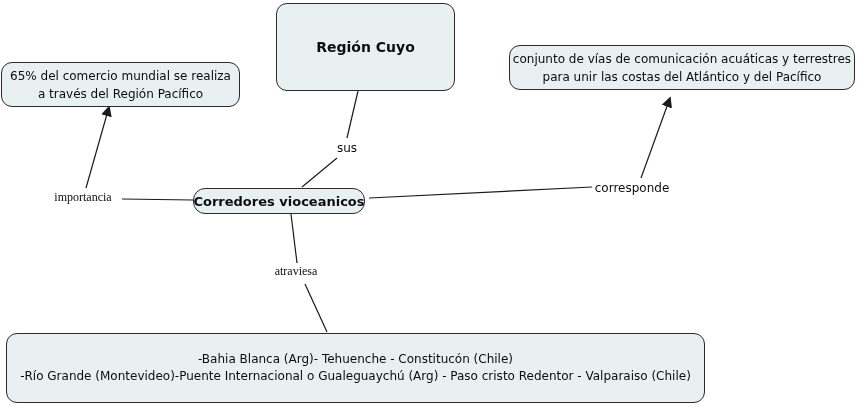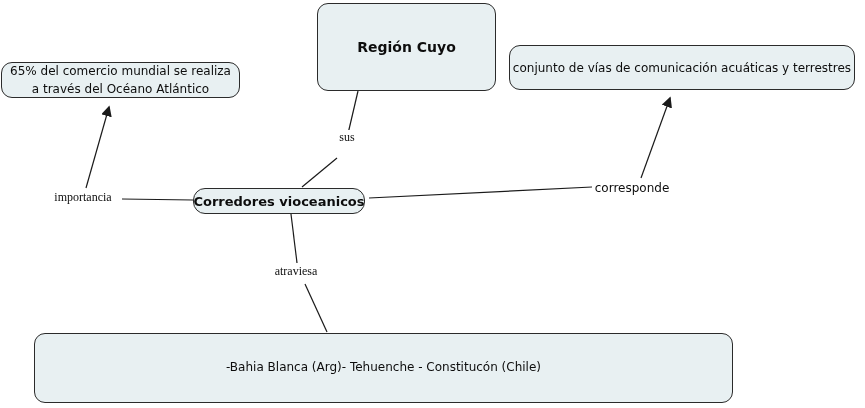--- a/index.html
+++ b/index.html
@@ -30,54 +30,54 @@
     color: #0d0d0d;
     text-align: center;
     display: flex;
     flex-direction: column;
     justify-content: center;
     align-items: center;
   }
   .node .nline { white-space: nowrap; }
   .node-comercio {
     left: 1px; top: 62px;
-    width: 239px; height: 36px;
+    width: 239px; height: 45px;
     font-size: 12px; line-height: 18px;
   }
   .node-cuyo {
     left: 276px; top: 3px;
     width: 179px; height: 88px;
-    font-size: 14px; font-weight: bold; margin-left: 41px;
+    font-size: 14px; font-weight: bold;
   }
   .node-definicion {
     left: 509px; top: 45px;
     width: 346px; height: 45px;
     font-size: 12px; line-height: 18px;
   }
   .node-corredores {
     left: 193px; top: 188px;
     width: 172px; height: 26px;
     font-size: 13px; font-weight: bold;
     border-radius: 12px;
   }
   .node-rutas {
     left: 6px; top: 333px;
     width: 699px; height: 70px;
-    font-size: 12px; line-height: 17.5px; margin-left: 28px;
+    font-size: 12px; line-height: 17.5px;
   }
   .link-label {
     position: absolute;
     transform: translateX(-50%);
     font-size: 12px;
     color: #0d0d0d;
     white-space: nowrap;
     background: #ffffff;
     padding: 0 2px;
   }
-  .label-sus          { left: 347px; top: 130px; font-family: Liberation Serif, serif; }
+  .label-sus          { left: 347px; top: 141px; }
   .label-importancia  { left: 83px;  top: 190px; font-family: Liberation Serif, serif; }
   .label-corresponde  { left: 632px; top: 181px; }
   .label-atraviesa    { left: 296px; top: 264px; font-family: Liberation Serif, serif; }
 </style>
 </head>
 <body>
 
 <div class="canvas">
 
   <svg class="links" viewBox="0 0 865 408" xmlns="http://www.w3.org/2000/svg">
@@ -95,37 +95,39 @@
 
     <path d="M369,198 L592,187" stroke="#1a1a1a" stroke-width="1.2" fill="none"></path>
     <path d="M641,178 L670,98" stroke="#1a1a1a" stroke-width="1.2" fill="none" marker-end="url(#arrow)"></path>
 
     <path d="M291,214 L297,263" stroke="#1a1a1a" stroke-width="1.2" fill="none"></path>
     <path d="M305,284 L327,332" stroke="#1a1a1a" stroke-width="1.2" fill="none"></path>
   </svg>
 
   <div class="node node-comercio">
     <div class="nline">65% del comercio mundial se realiza</div>
-    <div class="nline">a través del Océano Atlántico</div>
+    <div class="nline">a través del Región Pacífico</div>
   </div>
 
   <div class="node node-cuyo">
     <div class="nline">Región Cuyo</div>
   </div>
 
   <div class="node node-definicion">
     <div class="nline">conjunto de vías de comunicación acuáticas y terrestres</div>
+    <div class="nline">para unir las costas del Atlántico y del Pacífico</div>
   </div>
 
   <div class="node node-corredores">
     <div class="nline">Corredores vioceanicos</div>
   </div>
 
   <div class="node node-rutas">
     <div class="nline">-Bahia Blanca (Arg)- Tehuenche - Constitucón (Chile)</div>
+    <div class="nline">-Río Grande (Montevideo)-Puente Internacional o Gualeguaychú (Arg) - Paso cristo Redentor - Valparaiso (Chile)</div>
   </div>
 
   <div class="link-label label-sus">sus</div>
   <div class="link-label label-importancia">importancia</div>
   <div class="link-label label-corresponde">corresponde</div>
   <div class="link-label label-atraviesa">atraviesa</div>
 
 </div>
 
 </body></html>

